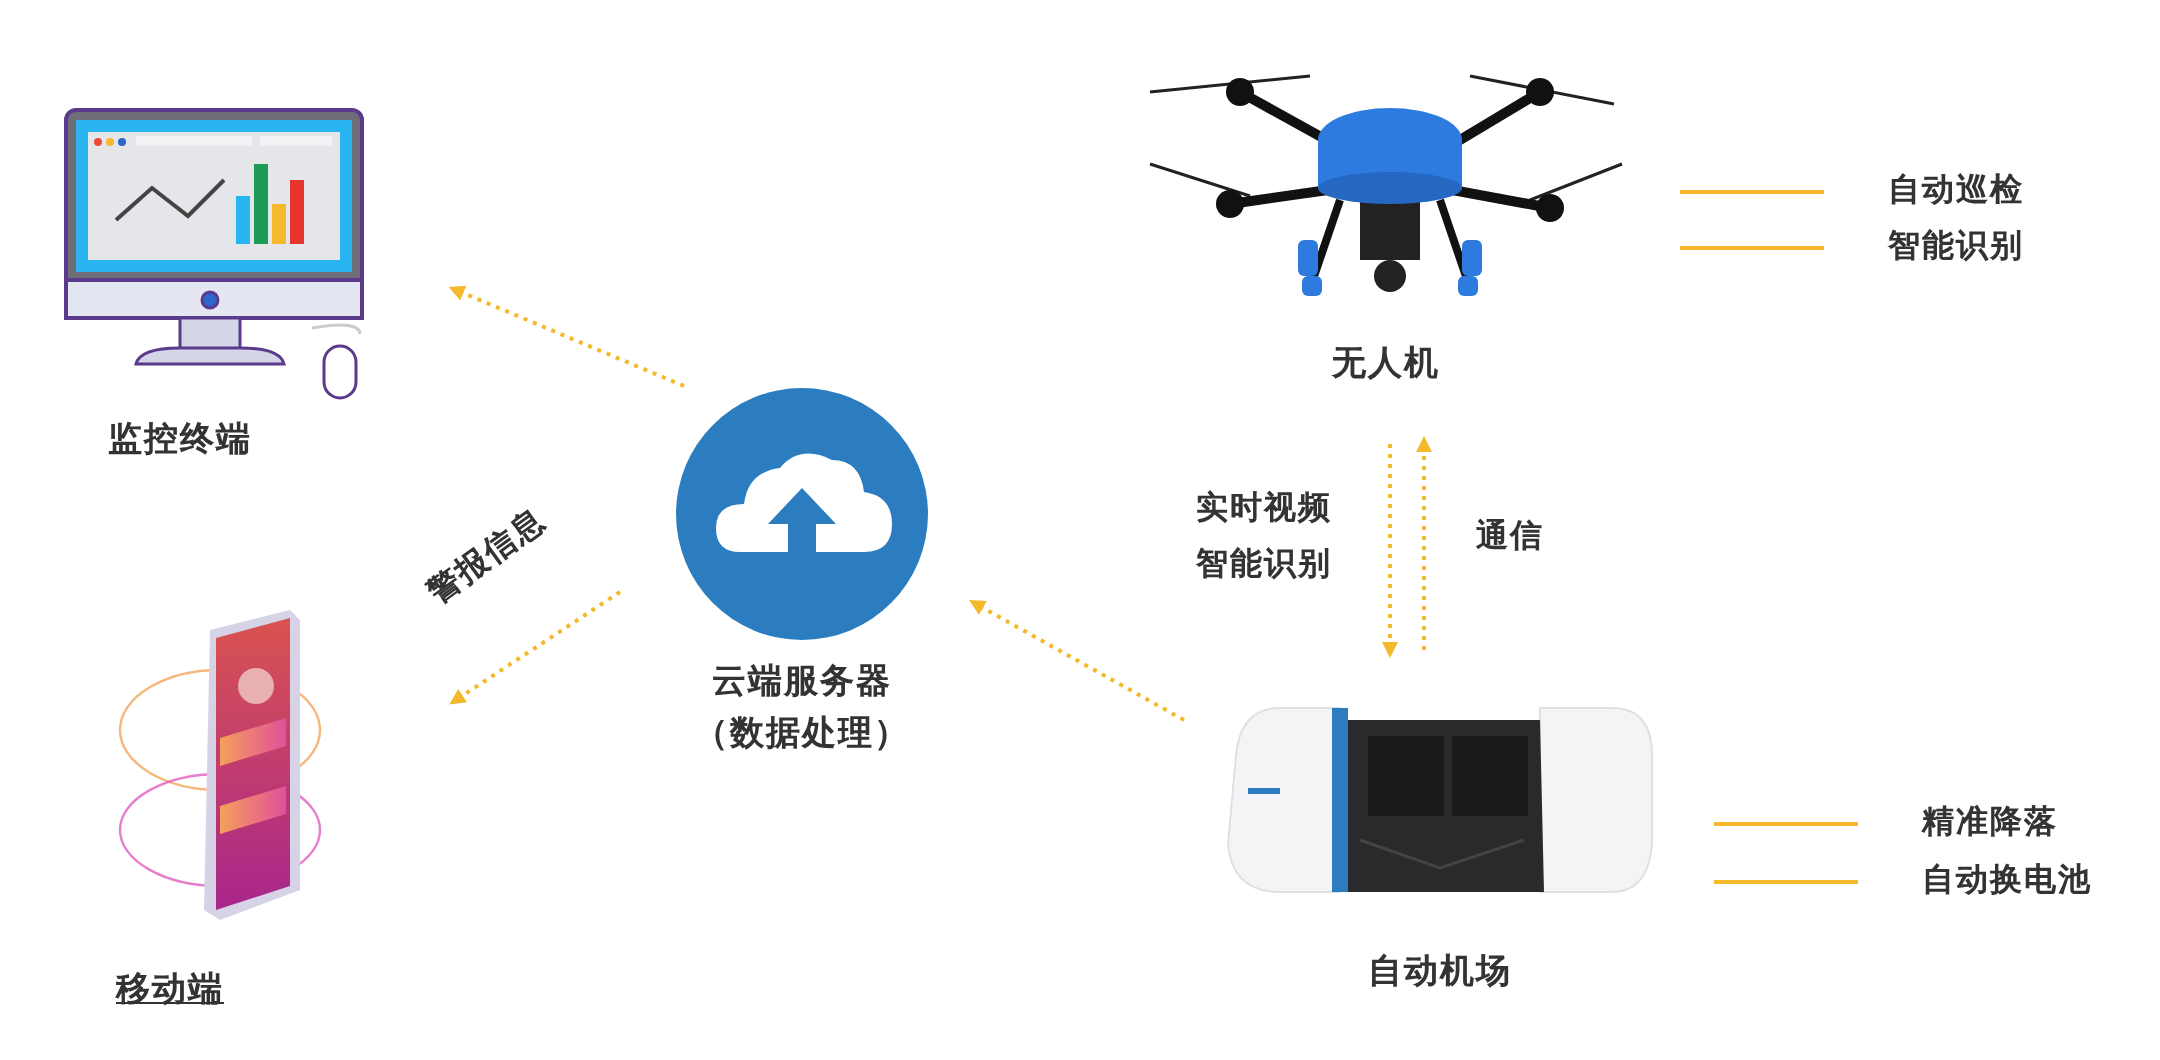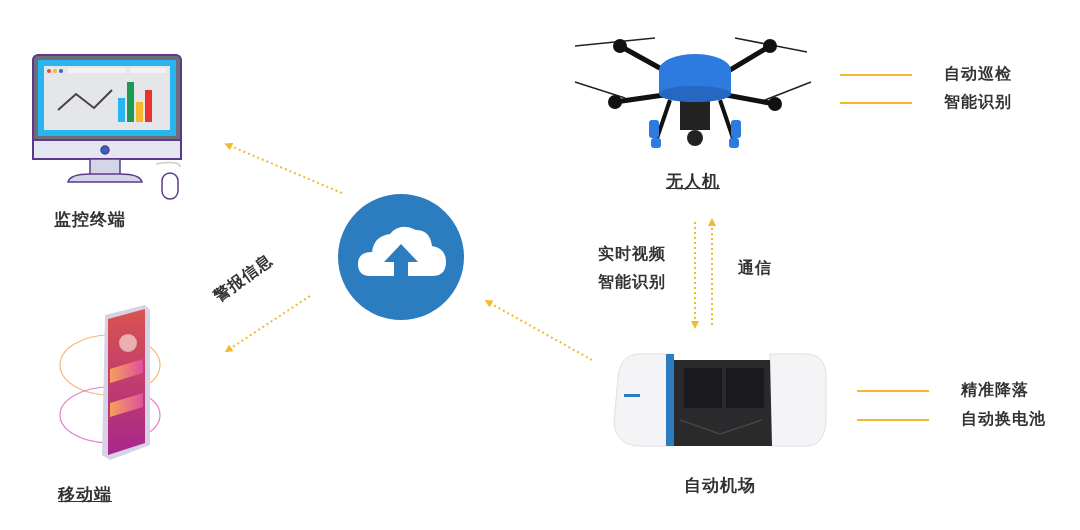--- a/index.html
+++ b/index.html
@@ -1,20 +1,20 @@
 <!DOCTYPE html>
 <html><head>
 <meta charset="utf-8">
 <style>
   html, body { margin:0; padding:0; }
   body { width:1080px; height:530px; background:#ffffff; position:relative; overflow:hidden;
          font-family: "DejaVu Sans", "Liberation Sans", sans-serif; color:#333; }
   .abs { position:absolute; }
   .label { position:absolute; font-size:17px; font-weight:bold; color:#333; letter-spacing:1px; white-space:nowrap; }
-  .feature { position:absolute; display:flex; align-items:center; }
+  .feature { position:absolute; display:flex; align-items:center;margin-top:21px; }
   .feature .line { width:72px; height:2px; background:#f3b92b; margin-right:32px; }
   .feature .txt { font-size:16px; font-weight:bold; color:#333; letter-spacing:1px; }
   svg { overflow:visible; }
 </style>
 </head>
 <body>
 
 <svg class="abs" style="left:0;top:0" width="1080" height="530">
   <defs>
     <marker id="tri" viewBox="0 0 10 10" refX="5" refY="5" markerWidth="4" markerHeight="4" orient="auto-start-reverse">
@@ -83,20 +83,22 @@
 
 <div class="label" style="left:210px;top:290px;transform:rotate(-36deg);transform-origin:left top;font-size:16px;">警报信息</div>
 
 <div class="abs" style="left:336px;top:192px;width:130px;height:190px;">
   <svg width="130" height="130" viewBox="0 0 130 130">
     <circle cx="65" cy="65" r="63" fill="#2b7dc0"></circle>
     <path d="M34,84 Q22,84 22,72 Q22,60 36,60 Q38,44 54,42 Q64,30 80,38 Q94,38 96,54 Q110,56 110,70 Q110,84 96,84 Z" fill="#ffffff"></path>
     <path d="M65,52 L82,70 L72,70 L72,90 L58,90 L58,70 L48,70 Z" fill="#2b7dc0"></path>
   </svg>
   <div class="label" style="left:0;top:136px;width:130px;text-align:center;line-height:26px;">
+    <div>云端服务器</div>
+    <div>（数据处理）</div>
   </div>
 </div>
 
 <div class="abs" style="left:575px;top:20px;width:240px;height:175px;">
   <svg width="240" height="140" viewBox="0 0 240 140">
     <line x1="0" y1="26" x2="80" y2="18" stroke="#222" stroke-width="1.5"></line>
     <line x1="160" y1="18" x2="232" y2="32" stroke="#222" stroke-width="1.5"></line>
     <line x1="0" y1="62" x2="50" y2="78" stroke="#222" stroke-width="1.5"></line>
     <line x1="190" y1="80" x2="236" y2="62" stroke="#222" stroke-width="1.5"></line>
     <line x1="45" y1="26" x2="110" y2="62" stroke="#111" stroke-width="5"></line>
@@ -112,21 +114,21 @@
     <line x1="95" y1="80" x2="80" y2="124" stroke="#111" stroke-width="4"></line>
     <line x1="145" y1="80" x2="160" y2="124" stroke="#111" stroke-width="4"></line>
     <rect x="74" y="100" width="10" height="18" rx="3" fill="#2e7be0"></rect>
     <rect x="156" y="100" width="10" height="18" rx="3" fill="#2e7be0"></rect>
     <rect x="76" y="118" width="10" height="10" rx="3" fill="#2e7be0"></rect>
     <rect x="154" y="118" width="10" height="10" rx="3" fill="#2e7be0"></rect>
     <ellipse cx="120" cy="50" rx="36" ry="16" fill="#2e7be0"></ellipse>
     <rect x="84" y="50" width="72" height="24" fill="#2e7be0"></rect>
     <ellipse cx="120" cy="74" rx="36" ry="8" fill="#2667c2"></ellipse>
   </svg>
-  <div class="label" style="left:91px;top:150px;text-decoration:underline;">无人机</div>
+  <div class="label" style="left:91px;top:150px;">无人机</div>
 </div>
 
 <div class="feature" style="left:840px;top:64px;">
   <span class="line"></span>
   <span class="txt">自动巡检</span>
 </div>
 <div class="feature" style="left:840px;top:92px;align-items:center;">
   <span class="line"></span>
   <span class="txt">智能识别</span>
 </div>

